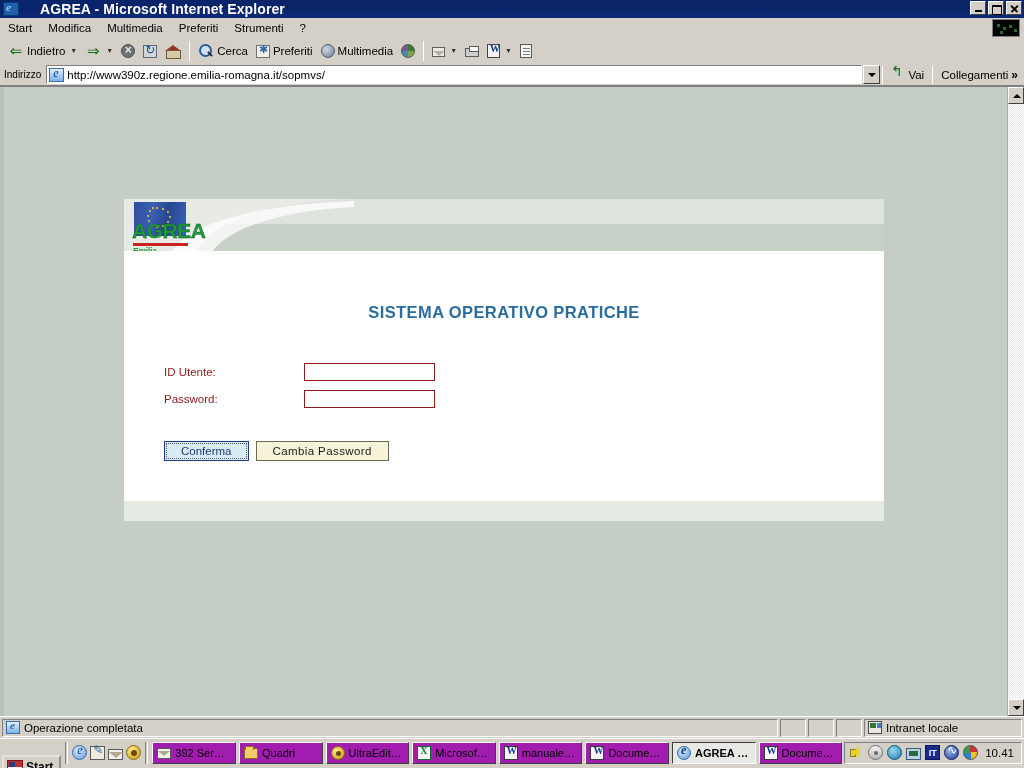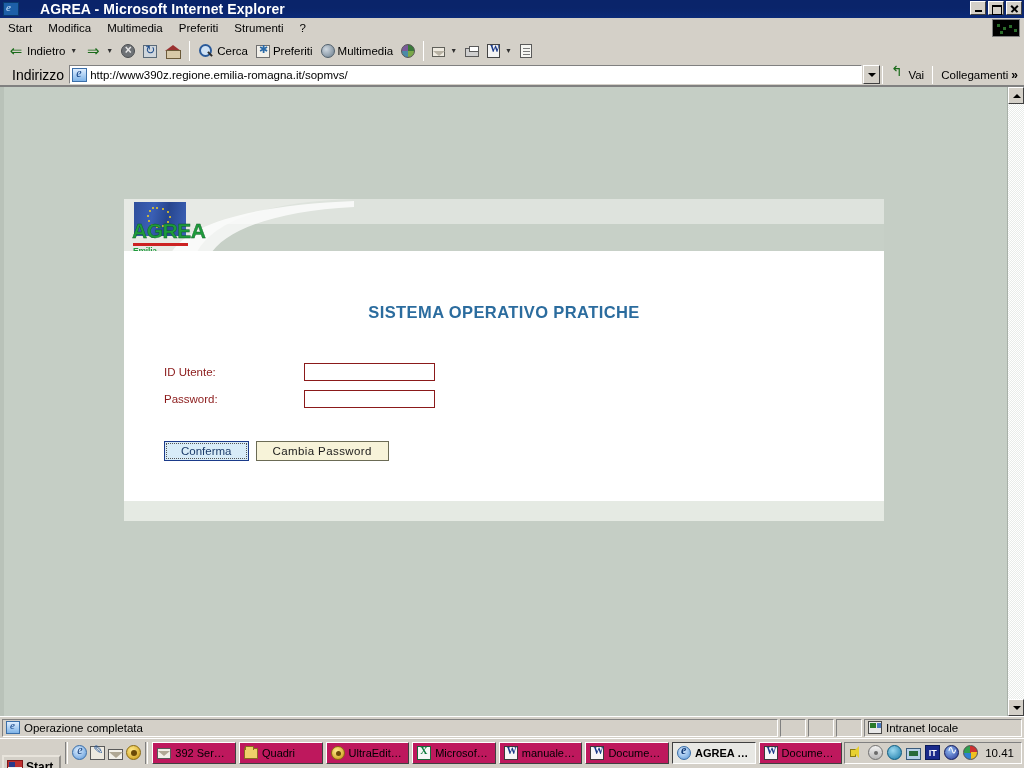--- a/index.html
+++ b/index.html
@@ -150,21 +150,21 @@
                    background:#7a7a7a; box-shadow:0 3px 0 #7a7a7a, 0 6px 0 #7a7a7a; }
 
   
   #addrbar {
     height: 22px;
     background: #d4d0c8;
     display: flex; align-items: center;
     padding: 0 2px 0 4px;
     border-bottom: 1px solid #808080;
   }
-  #addr-label { font-size: 14px; color: #000; padding: 0 5px 0 0; margin-left: 8px; }
+  #addr-label { font-size: 10px; color: #000; padding: 0 5px 0 0; }
   #addr-field {
     flex: 1 1 auto; height: 19px;
     background: #ffffff;
     border: 1px solid;
     border-color: #808080 #ffffff #ffffff #808080;
     display: flex; align-items: center; padding: 0 2px;
     position: relative; min-width: 0;
   }
   #addr-ie-icon {
     width: 15px; height: 14px; flex: 0 0 auto; margin-right: 3px;
@@ -417,21 +417,21 @@
   .ql-ue { border-radius:50%; width:15px; height:15px;
            background: radial-gradient(circle at 38% 32%, #ffe98a, #c8960f);
            border:1px solid #8a6a10; }
   .ql-ue:after { content:""; position:absolute; left:4px; top:4px; width:6px; height:6px;
                  border-radius:50%; background:#6b4a08; }
 
   #tasks { display:flex; align-items:center; gap:3px; flex: 1 1 auto; min-width:0; }
   .task {
     display: flex; align-items: center; gap: 4px;
     height: 22px; padding: 0 4px;
-    background: #be185d;
+    background: #a21caf;
     border: 1px solid; border-color: #ffffff #404040 #404040 #ffffff;
     font-size: 11px; color: #000; white-space: nowrap;
     flex: 1 1 0; min-width: 0; overflow: hidden;
     max-width: 84px;
   }
   .task.active {
     background: #e8e8e4;
     border-color: #404040 #ffffff #ffffff #404040;
     font-weight: bold;
   }

